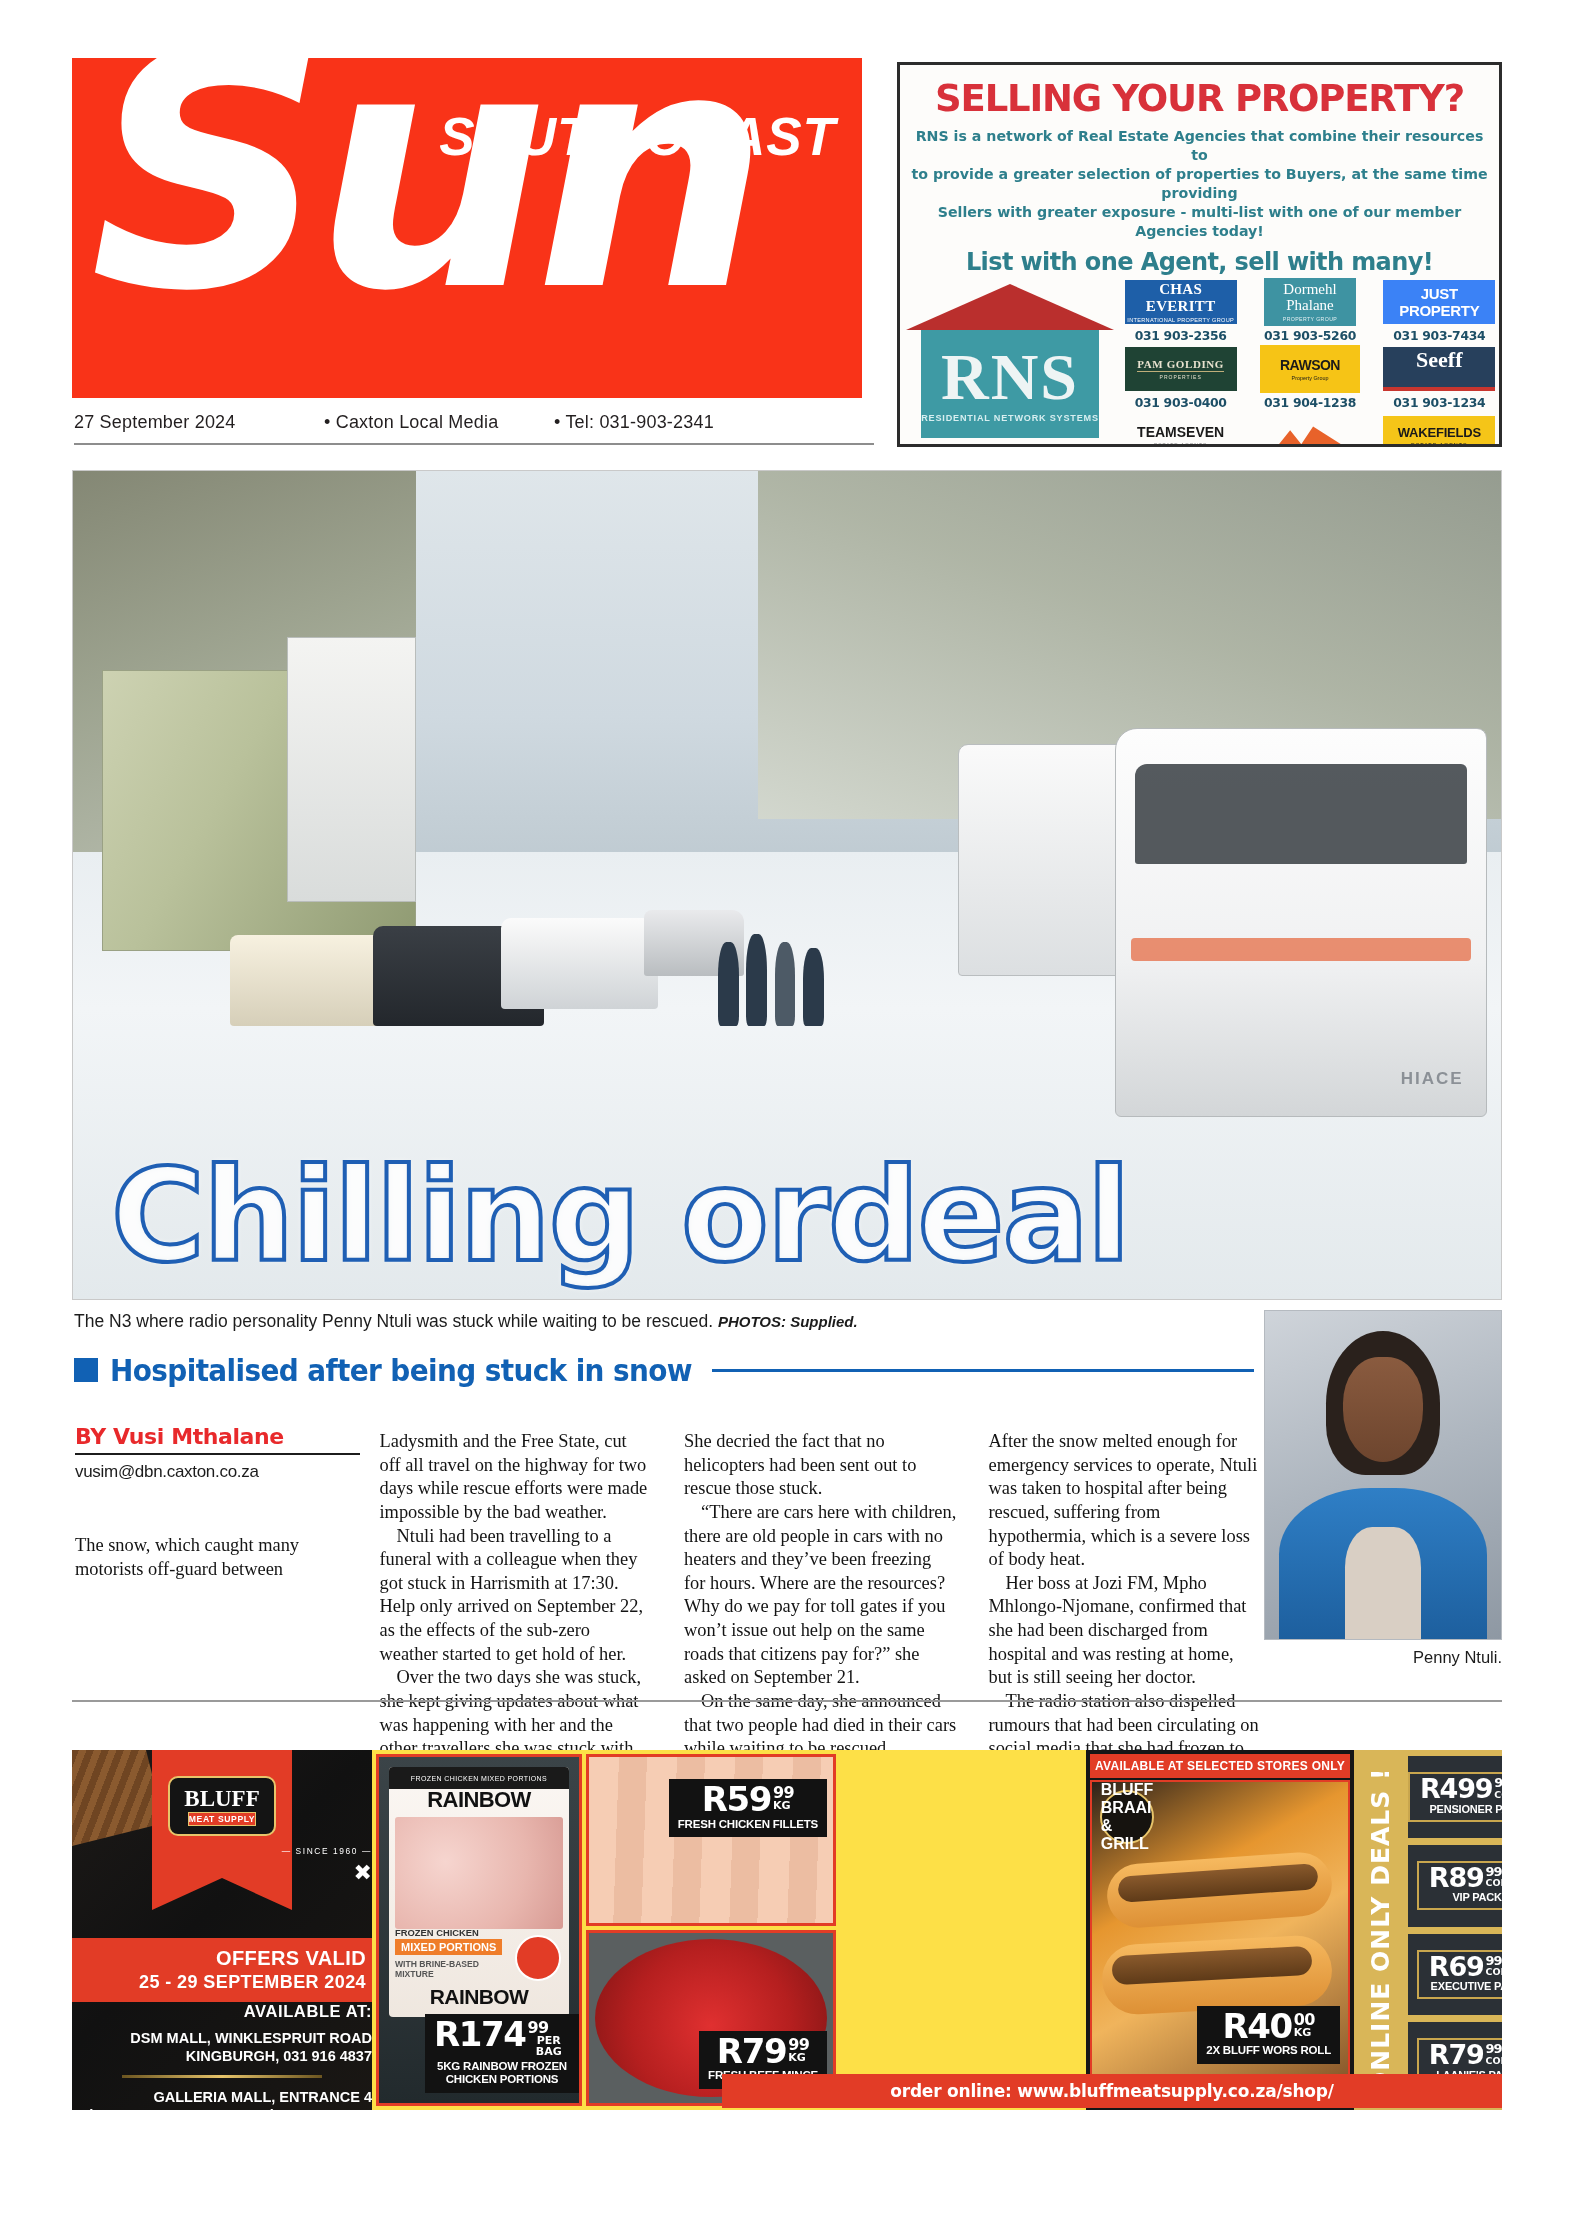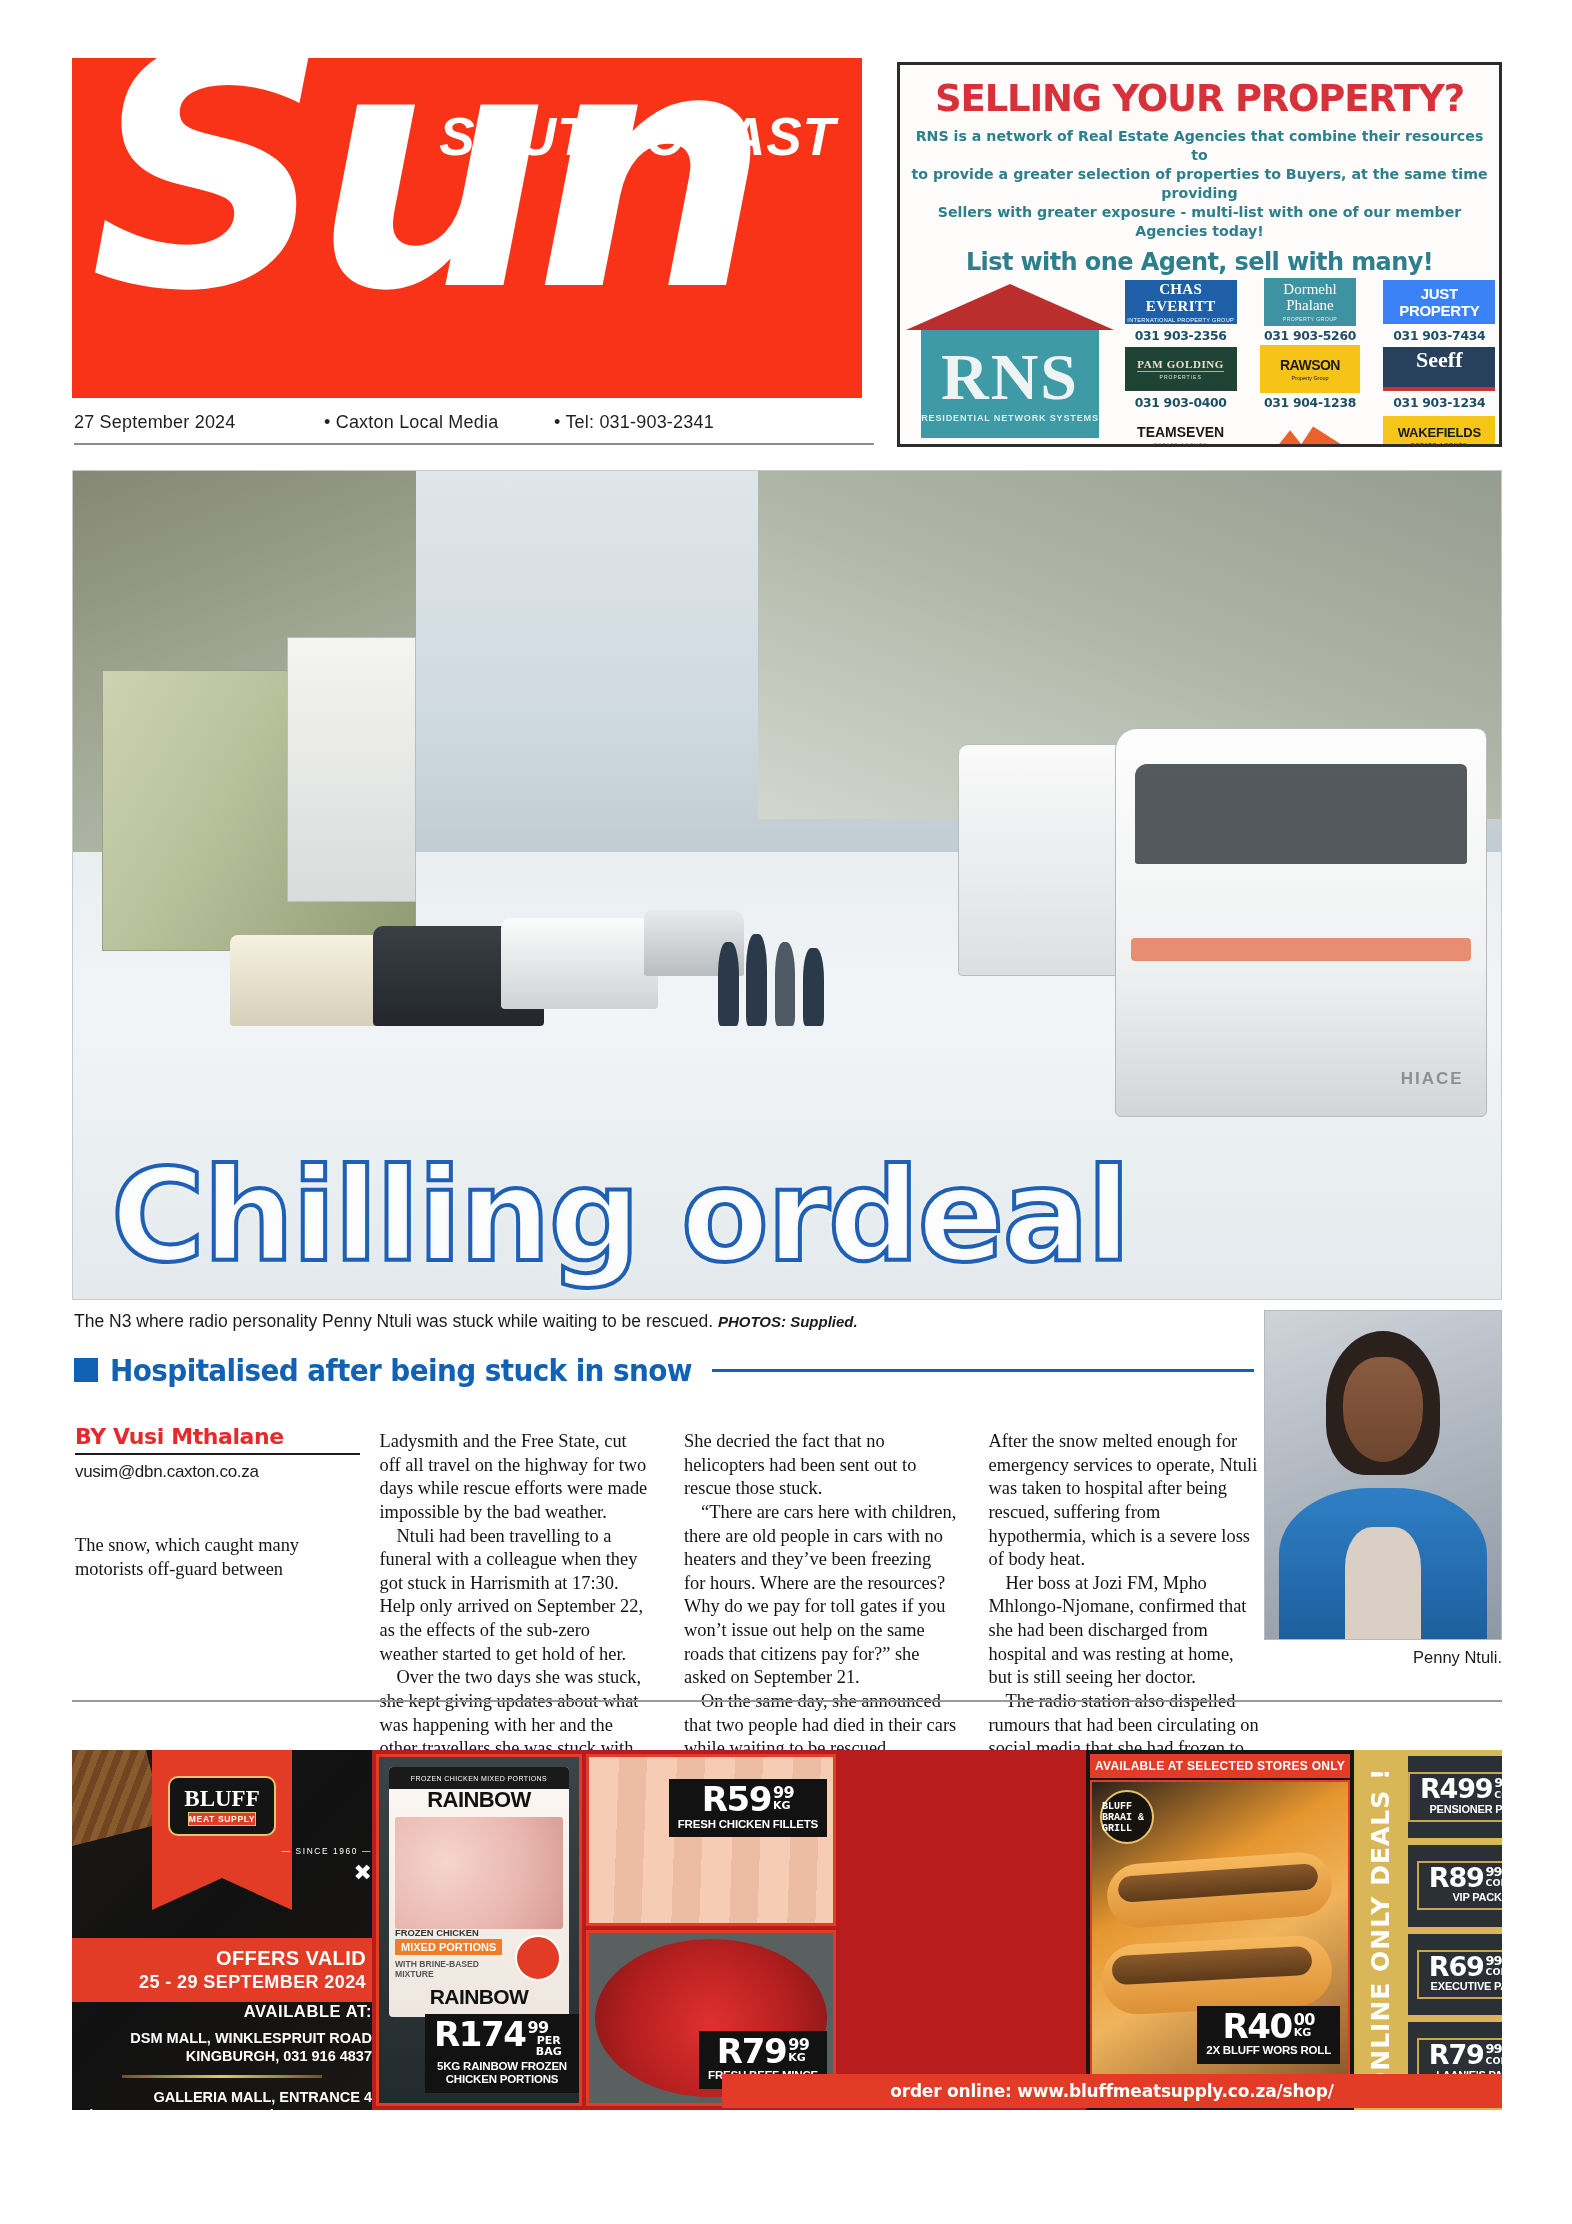--- a/index.html
+++ b/index.html
@@ -259,21 +259,21 @@
   }
   .bf-offers .t1 { font-size:20px; font-weight:700; letter-spacing:.4px; }
   .bf-offers .t2 { font-size:18px; font-weight:700; letter-spacing:.4px; margin-top:2px;}
   .bf-avail { position:absolute; left:0; right:0; top:252px; }
   .bf-avail .a1 { font-size:16.5px; font-weight:700; letter-spacing:.6px;}
   .bf-avail .a2 { font-size:14.5px; font-weight:700; margin-top:8px; line-height:1.25;}
   .bf-divider { width:200px;height:3px;background:linear-gradient(90deg,#6b5520,#e7c46a,#6b5520); margin:10px auto;}
   .bf-avail .a3 { font-size:14.5px; font-weight:700; line-height:1.25;}
 
   
-  .bf-prod { flex: 0 0 auto; width: 714px; display:flex; gap:4px; padding:4px; background:#b91c1c;}
+  .bf-prod { flex: 0 0 auto; width: 714px; display:flex; gap:4px; padding:4px; background:#fde047;}
   .bf-cell { position:relative; border:3px solid #e23c26; overflow:hidden; }
   .bf-c1 { width:206px; background: linear-gradient(#3b4448,#222a2d); }
   .bf-bagwrap { position:absolute; left:10px; top:10px; right:10px; height:250px;
     background: linear-gradient(#fbf7f3,#efe7df); border-radius:4px; overflow:hidden; }
   .bf-bag-top { position:absolute;left:0;right:0;top:0;height:22px;background:#1a1a1a;color:#fff;
     font-size:7px;display:flex;align-items:center;justify-content:center;letter-spacing:.4px;}
   .bf-rainbow-a { position:absolute;left:0;right:0;top:20px;font-weight:700;font-size:22px;color:#111;
     text-align:center;letter-spacing:-.6px;}
   .bf-meatimg { position:absolute;left:6px;right:6px;top:50px;height:112px;
     background: radial-gradient(circle at 30% 40%,#f6d5cf,#e8b6ae 60%,#d79a93 100%); border-radius:3px;}
@@ -307,21 +307,21 @@
 
   
   .bf-wors { flex:0 0 auto; width:268px; background:#161616; padding:4px; position:relative;}
   .bf-wors-hdr { background:#e23c26;color:#fff;font-size:12px;font-weight:700;text-align:center;
     padding:5px 2px; letter-spacing:.3px;}
   .bf-wors-img { position:absolute; left:4px; right:4px; top:30px; bottom:34px;
     background: linear-gradient(150deg,#2b211a 0%, #e6962f 35%, #f0b45c 58%, #8a5a2c 100%);
     border:2px solid #e23c26; overflow:hidden;}
   .bf-wors-badge { position:absolute;left:8px;top:8px;width:54px;height:54px;border-radius:50%;
     background:#16130f;border:2px solid #e7c46a;display:flex;align-items:center;justify-content:center;
-    color:#fff;font-family:Liberation Mono, monospace;font-weight:700;font-size:10px;}
+    color:#fff;font-family:Liberation Sans, sans-serif;font-weight:700;font-size:16px;}
   .bf-wors-roll { position:absolute;left:6%;top:26%;width:88%;height:22%;
     background:linear-gradient(#f6b95f,#dd9035); border-radius:40px; transform:rotate(-4deg);}
   .bf-wors-roll2 { position:absolute;left:4%;top:54%;width:90%;height:24%;
     background:linear-gradient(#f6b95f,#dd9035); border-radius:40px; transform:rotate(-3deg);}
   .bf-wors-sau { position:absolute;left:10%;top:30%;width:78%;height:9%;
     background:linear-gradient(#8a5a2c,#5e3a18); border-radius:30px; transform:rotate(-4deg);}
   .bf-wors-sau2 { position:absolute;left:8%;top:58%;width:78%;height:10%;
     background:linear-gradient(#8a5a2c,#5e3a18); border-radius:30px; transform:rotate(-3deg);}
 
   

